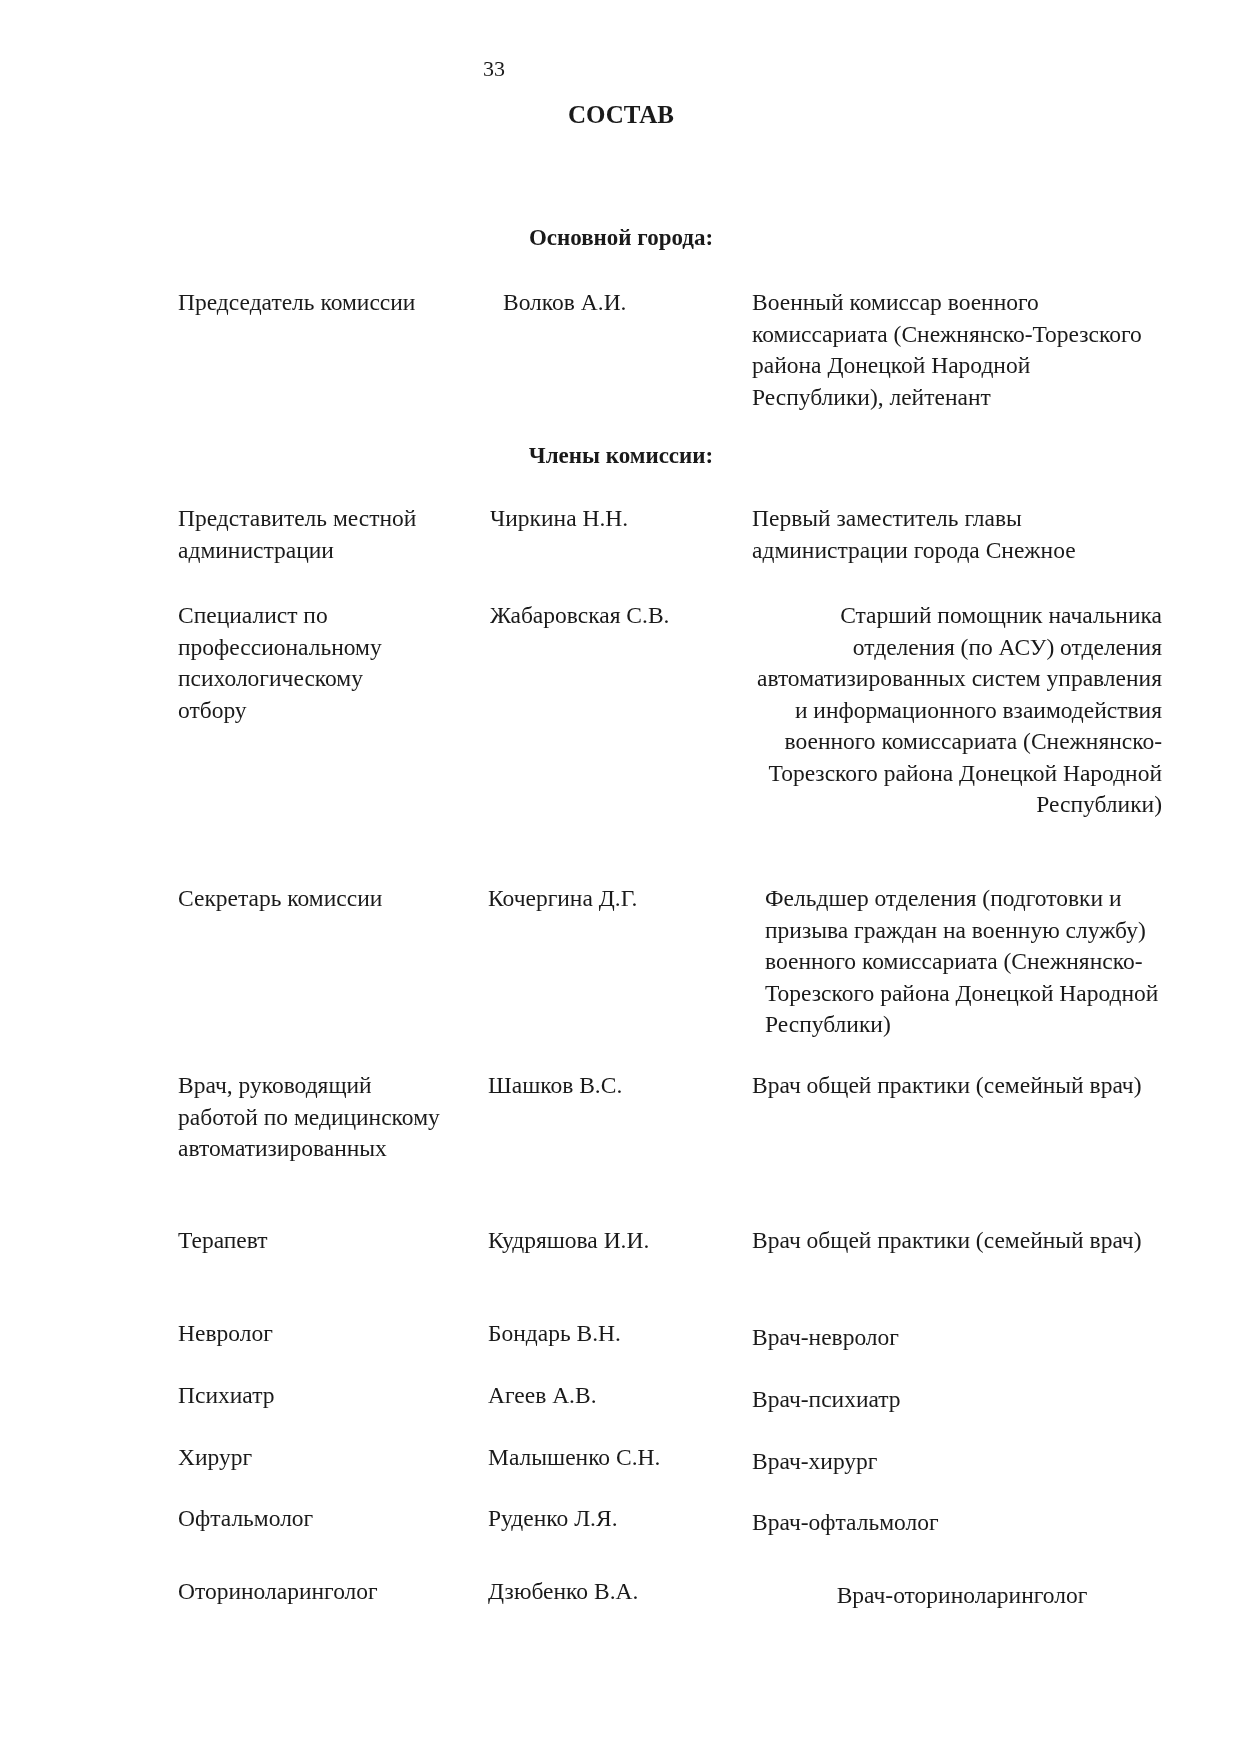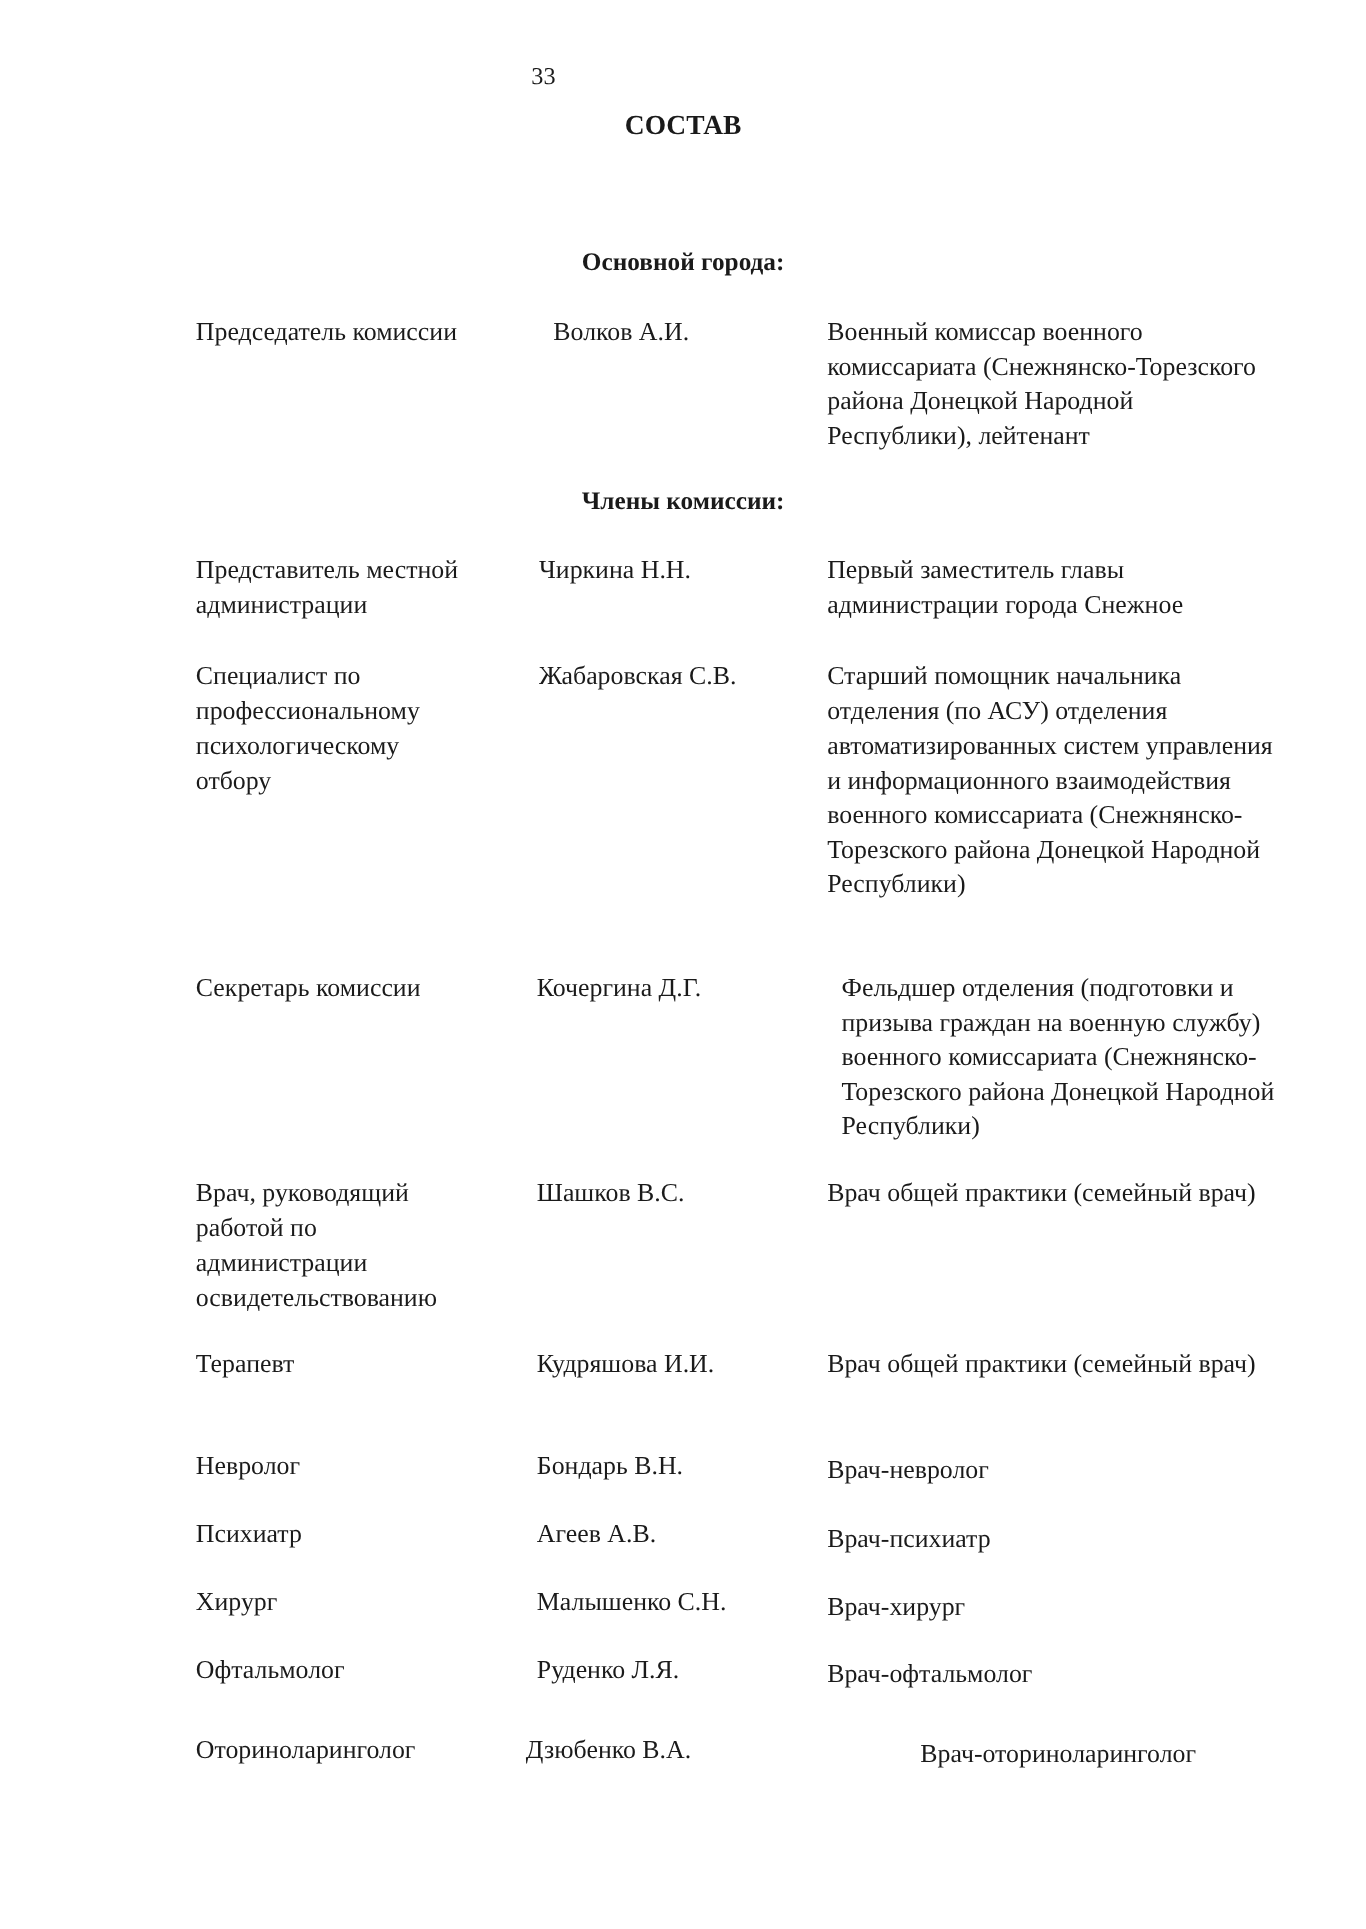--- a/index.html
+++ b/index.html
@@ -39,31 +39,31 @@
 
 <div class="row" style="top:503px;">
   <div class="col col-role" style="width:285px;">Представитель местной администрации</div>
   <div class="col col-name" style="left:312px;">Чиркина Н.Н.</div>
   <div class="col col-pos" style="width:410px;">Первый заместитель главы администрации города Снежное</div>
 </div>
 
 <div class="row" style="top:600px;">
   <div class="col col-role" style="width:250px;">Специалист по профессиональному психологическому отбору</div>
   <div class="col col-name" style="left:312px;">Жабаровская С.В.</div>
-  <div class="col col-pos" style="width:410px;">Старший помощник начальника отделения (по АСУ) отделения автоматизированных систем управления и информационного взаимодействия военного комиссариата (Снежнянско-Торезского района Донецкой Народной Республики)</div>
+  <div class="col col-pos" style="width:410px;text-align:right;">Старший помощник начальника отделения (по АСУ) отделения автоматизированных систем управления и информационного взаимодействия военного комиссариата (Снежнянско-Торезского района Донецкой Народной Республики)</div>
 </div>
 
 <div class="row" style="top:883px;">
   <div class="col col-role">Секретарь комиссии</div>
   <div class="col col-name" style="left:310px;">Кочергина Д.Г.</div>
   <div class="col col-pos" style="width:420px;margin-left:13px;">Фельдшер отделения (подготовки и призыва граждан на военную службу) военного комиссариата (Снежнянско-Торезского района Донецкой Народной Республики)</div>
 </div>
 
 <div class="row" style="top:1070px;">
-  <div class="col col-role" style="width:270px;">Врач, руководящий работой по администрации освидетельствованию</div>
+  <div class="col col-role" style="width:270px;">Врач, руководящий работой по медицинскому автоматизированных</div>
   <div class="col col-name" style="left:310px;">Шашков В.С.</div>
   <div class="col col-pos justify" style="width:420px;">Врач общей практики (семейный врач)</div>
 </div>
 
 <div class="row" style="top:1225px;">
   <div class="col col-role">Терапевт</div>
   <div class="col col-name" style="left:310px;">Кудряшова И.И.</div>
   <div class="col col-pos justify" style="width:420px;">Врач общей практики (семейный врач)</div>
 </div>
 
@@ -86,15 +86,15 @@
 </div>
 
 <div class="row" style="top:1503px;">
   <div class="col col-role">Офтальмолог</div>
   <div class="col col-name" style="left:310px;">Руденко Л.Я.</div>
   <div class="col col-pos" style="top:4px;">Врач-офтальмолог</div>
 </div>
 
 <div class="row" style="top:1576px;">
   <div class="col col-role">Оториноларинголог</div>
-  <div class="col col-name" style="left:300px;">Дзюбенко В.А.</div>
+  <div class="col col-name" style="left:310px;">Дзюбенко В.А.</div>
   <div class="col col-pos" style="top:4px;text-align:center;">Врач-оториноларинголог</div>
 </div>
 
 </body></html>

